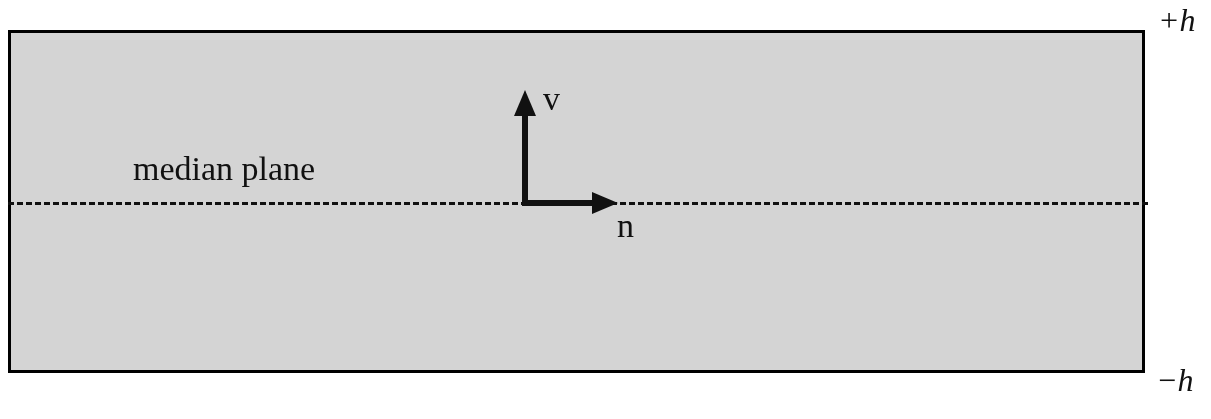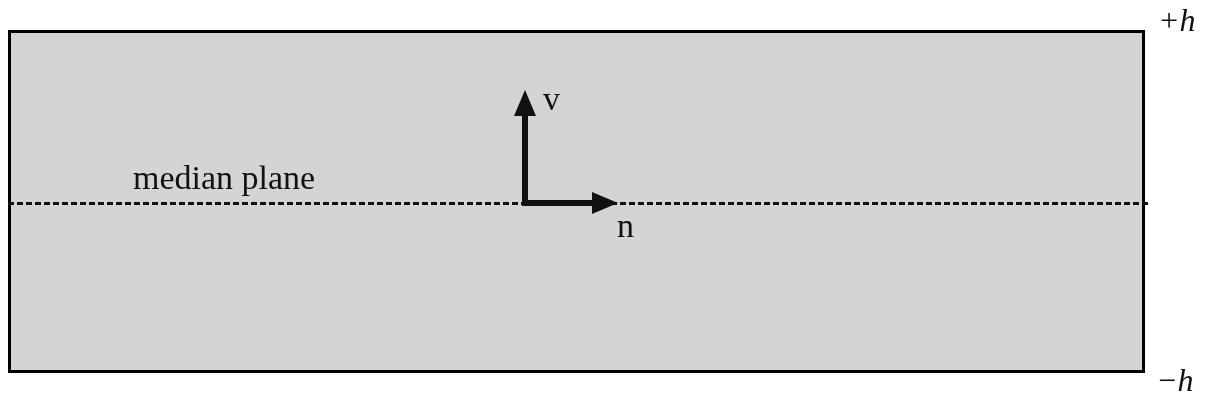--- a/index.html
+++ b/index.html
@@ -33,21 +33,21 @@
     height: 0;
     border-top: 3px dashed #111111;
   }
   .label {
     position: absolute;
     color: #111111;
     white-space: nowrap;
   }
   .median-plane-label {
     left: 133px;
-    top: 159px;
+    top: 150px;
     font-size: 34px;
   }
   .v-label {
     left: 543px;
     top: 80px;
     font-size: 34px;
   }
   .n-label {
     left: 617px;
     top: 207px;

